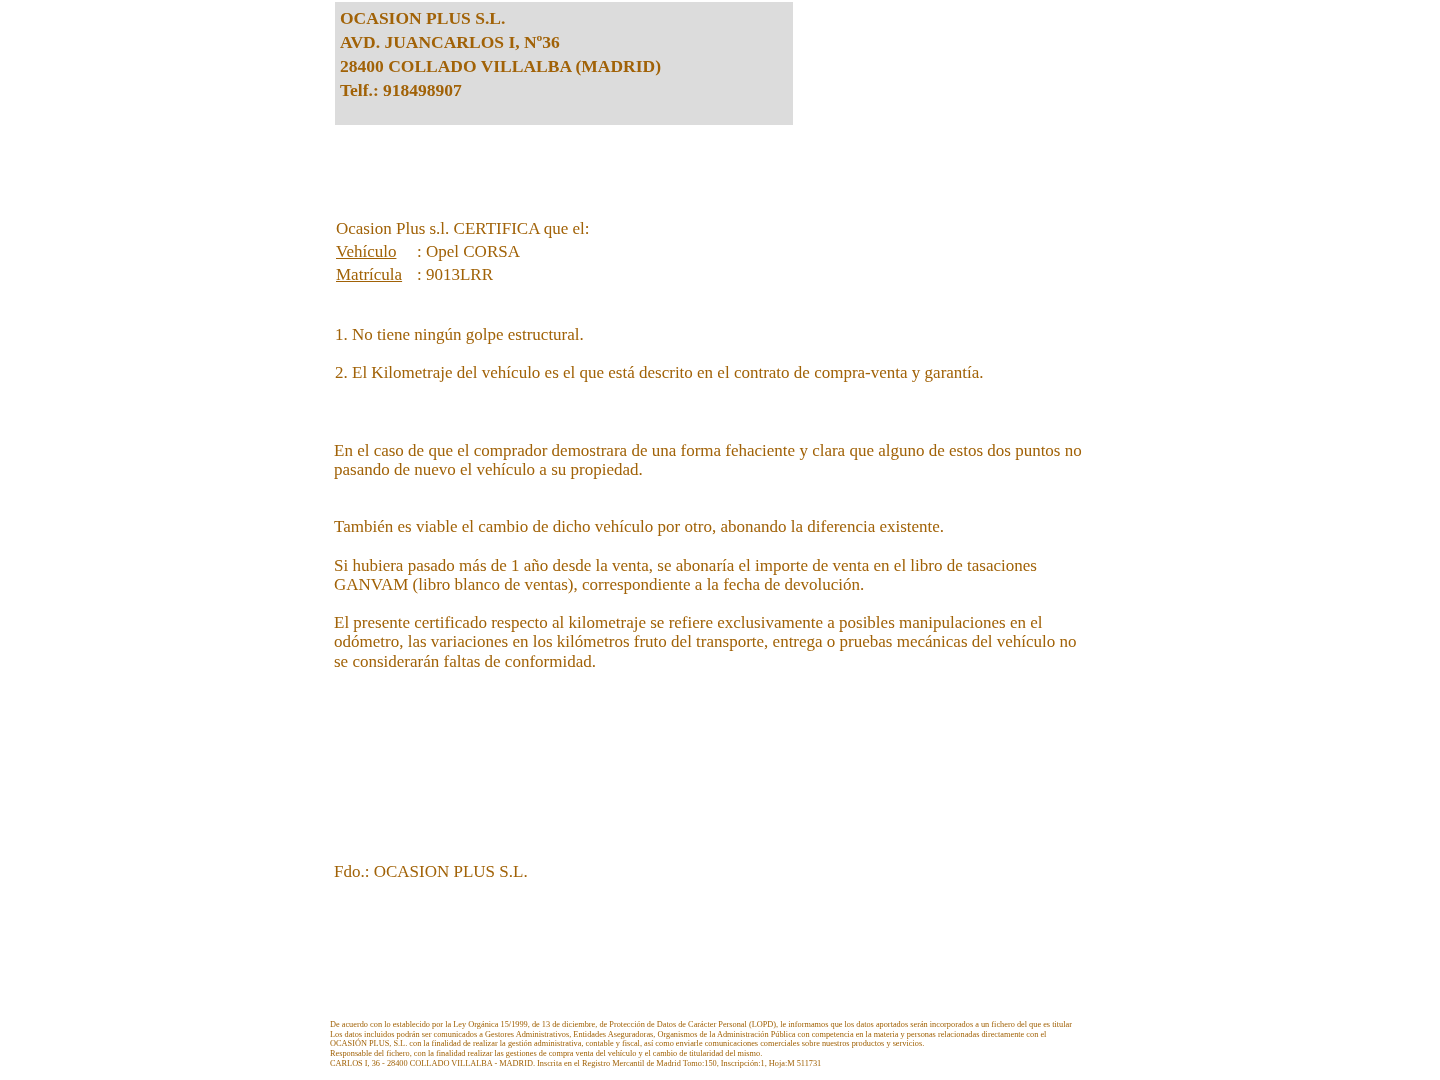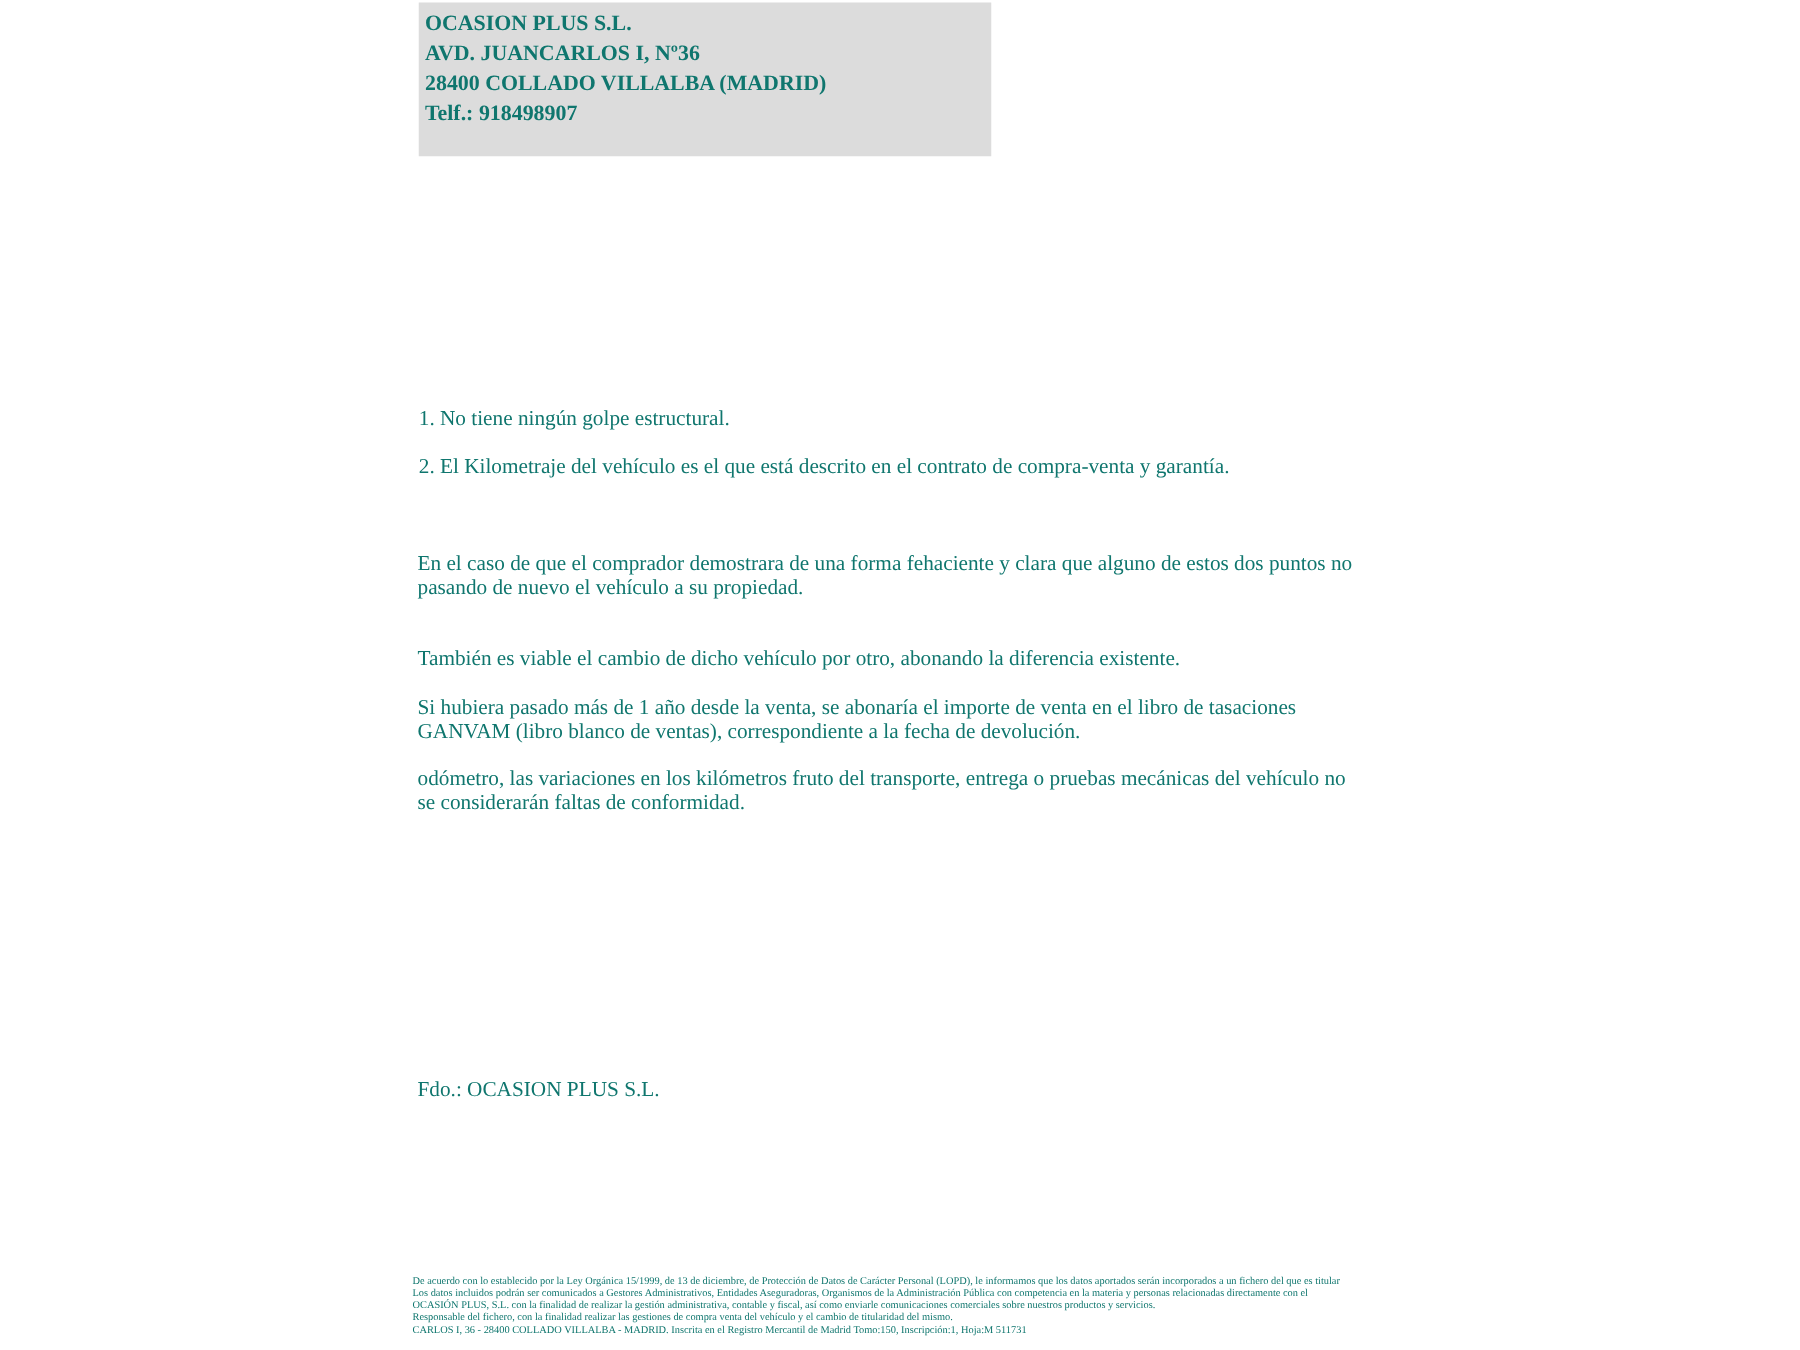--- a/index.html
+++ b/index.html
@@ -67,49 +67,59 @@
     position: absolute;
     left: 330px; top: 1020px;
     font-size: 8.3px;
     line-height: 9.7px;
     white-space: nowrap;
   }
 </style>
 </head>
 <body>
 
-<div class="page" style="background: rgb(255, 255, 255); color: #0f766e;">
+<div class="page" style="background: rgb(255, 255, 255); color: #a16207;">
 
   <div class="header-box" style="background: rgb(220, 220, 220);">
     <div>OCASION PLUS S.L.</div>
     <div>AVD. JUANCARLOS I, Nº36</div>
     <div>28400 COLLADO VILLALBA (MADRID)</div>
     <div>Telf.: 918498907</div>
   </div>
 
 
+  <div class="cert-block">
+    <div>Ocasion Plus s.l. CERTIFICA que el:</div>
+    <div>
+      <span class="cert-label"><span class="u">Vehículo</span></span><span>: Opel CORSA</span>
+    </div>
+    <div>
+      <span class="cert-label"><span class="u">Matrícula</span></span><span>: 9013LRR</span>
+    </div>
+  </div>
 
   <div class="point" id="point-1">1. No tiene ningún golpe estructural.</div>
   <div class="point" id="point-2">2. El Kilometraje del vehículo es el que está descrito en el contrato de compra-venta y garantía.</div>
 
   <div class="para" id="para-return">
     <div>En el caso de que el comprador demostrara de una forma fehaciente y clara que alguno de estos dos puntos no</div>
     <div>pasando de nuevo el vehículo a su propiedad.</div>
   </div>
 
   <div class="para" id="para-exchange">
     <div>También es viable el cambio de dicho vehículo por otro, abonando la diferencia existente.</div>
   </div>
 
   <div class="para" id="para-ganvam">
     <div>Si hubiera pasado más de 1 año desde la venta, se abonaría el importe de venta en el libro de tasaciones</div>
     <div>GANVAM (libro blanco de ventas), correspondiente a la fecha de devolución.</div>
   </div>
 
   <div class="para" id="para-odometer">
+    <div>El presente certificado respecto al kilometraje se refiere exclusivamente a posibles manipulaciones en el</div>
     <div>odómetro, las variaciones en los kilómetros fruto del transporte, entrega o pruebas mecánicas del vehículo no</div>
     <div>se considerarán faltas de conformidad.</div>
   </div>
 
   <div class="signature">Fdo.: OCASION PLUS S.L.</div>
 
   <div class="legal-footer">
     <div>De acuerdo con lo establecido por la Ley Orgánica 15/1999, de 13 de diciembre, de Protección de Datos de Carácter Personal (LOPD), le informamos que los datos aportados serán incorporados a un fichero del que es titular</div>
     <div>Los datos incluidos podrán ser comunicados a Gestores Administrativos, Entidades Aseguradoras, Organismos de la Administración Pública con competencia en la materia y personas relacionadas directamente con el</div>
     <div>OCASIÓN PLUS, S.L. con la finalidad de realizar la gestión administrativa, contable y fiscal, así como enviarle comunicaciones comerciales sobre nuestros productos y servicios.</div>

